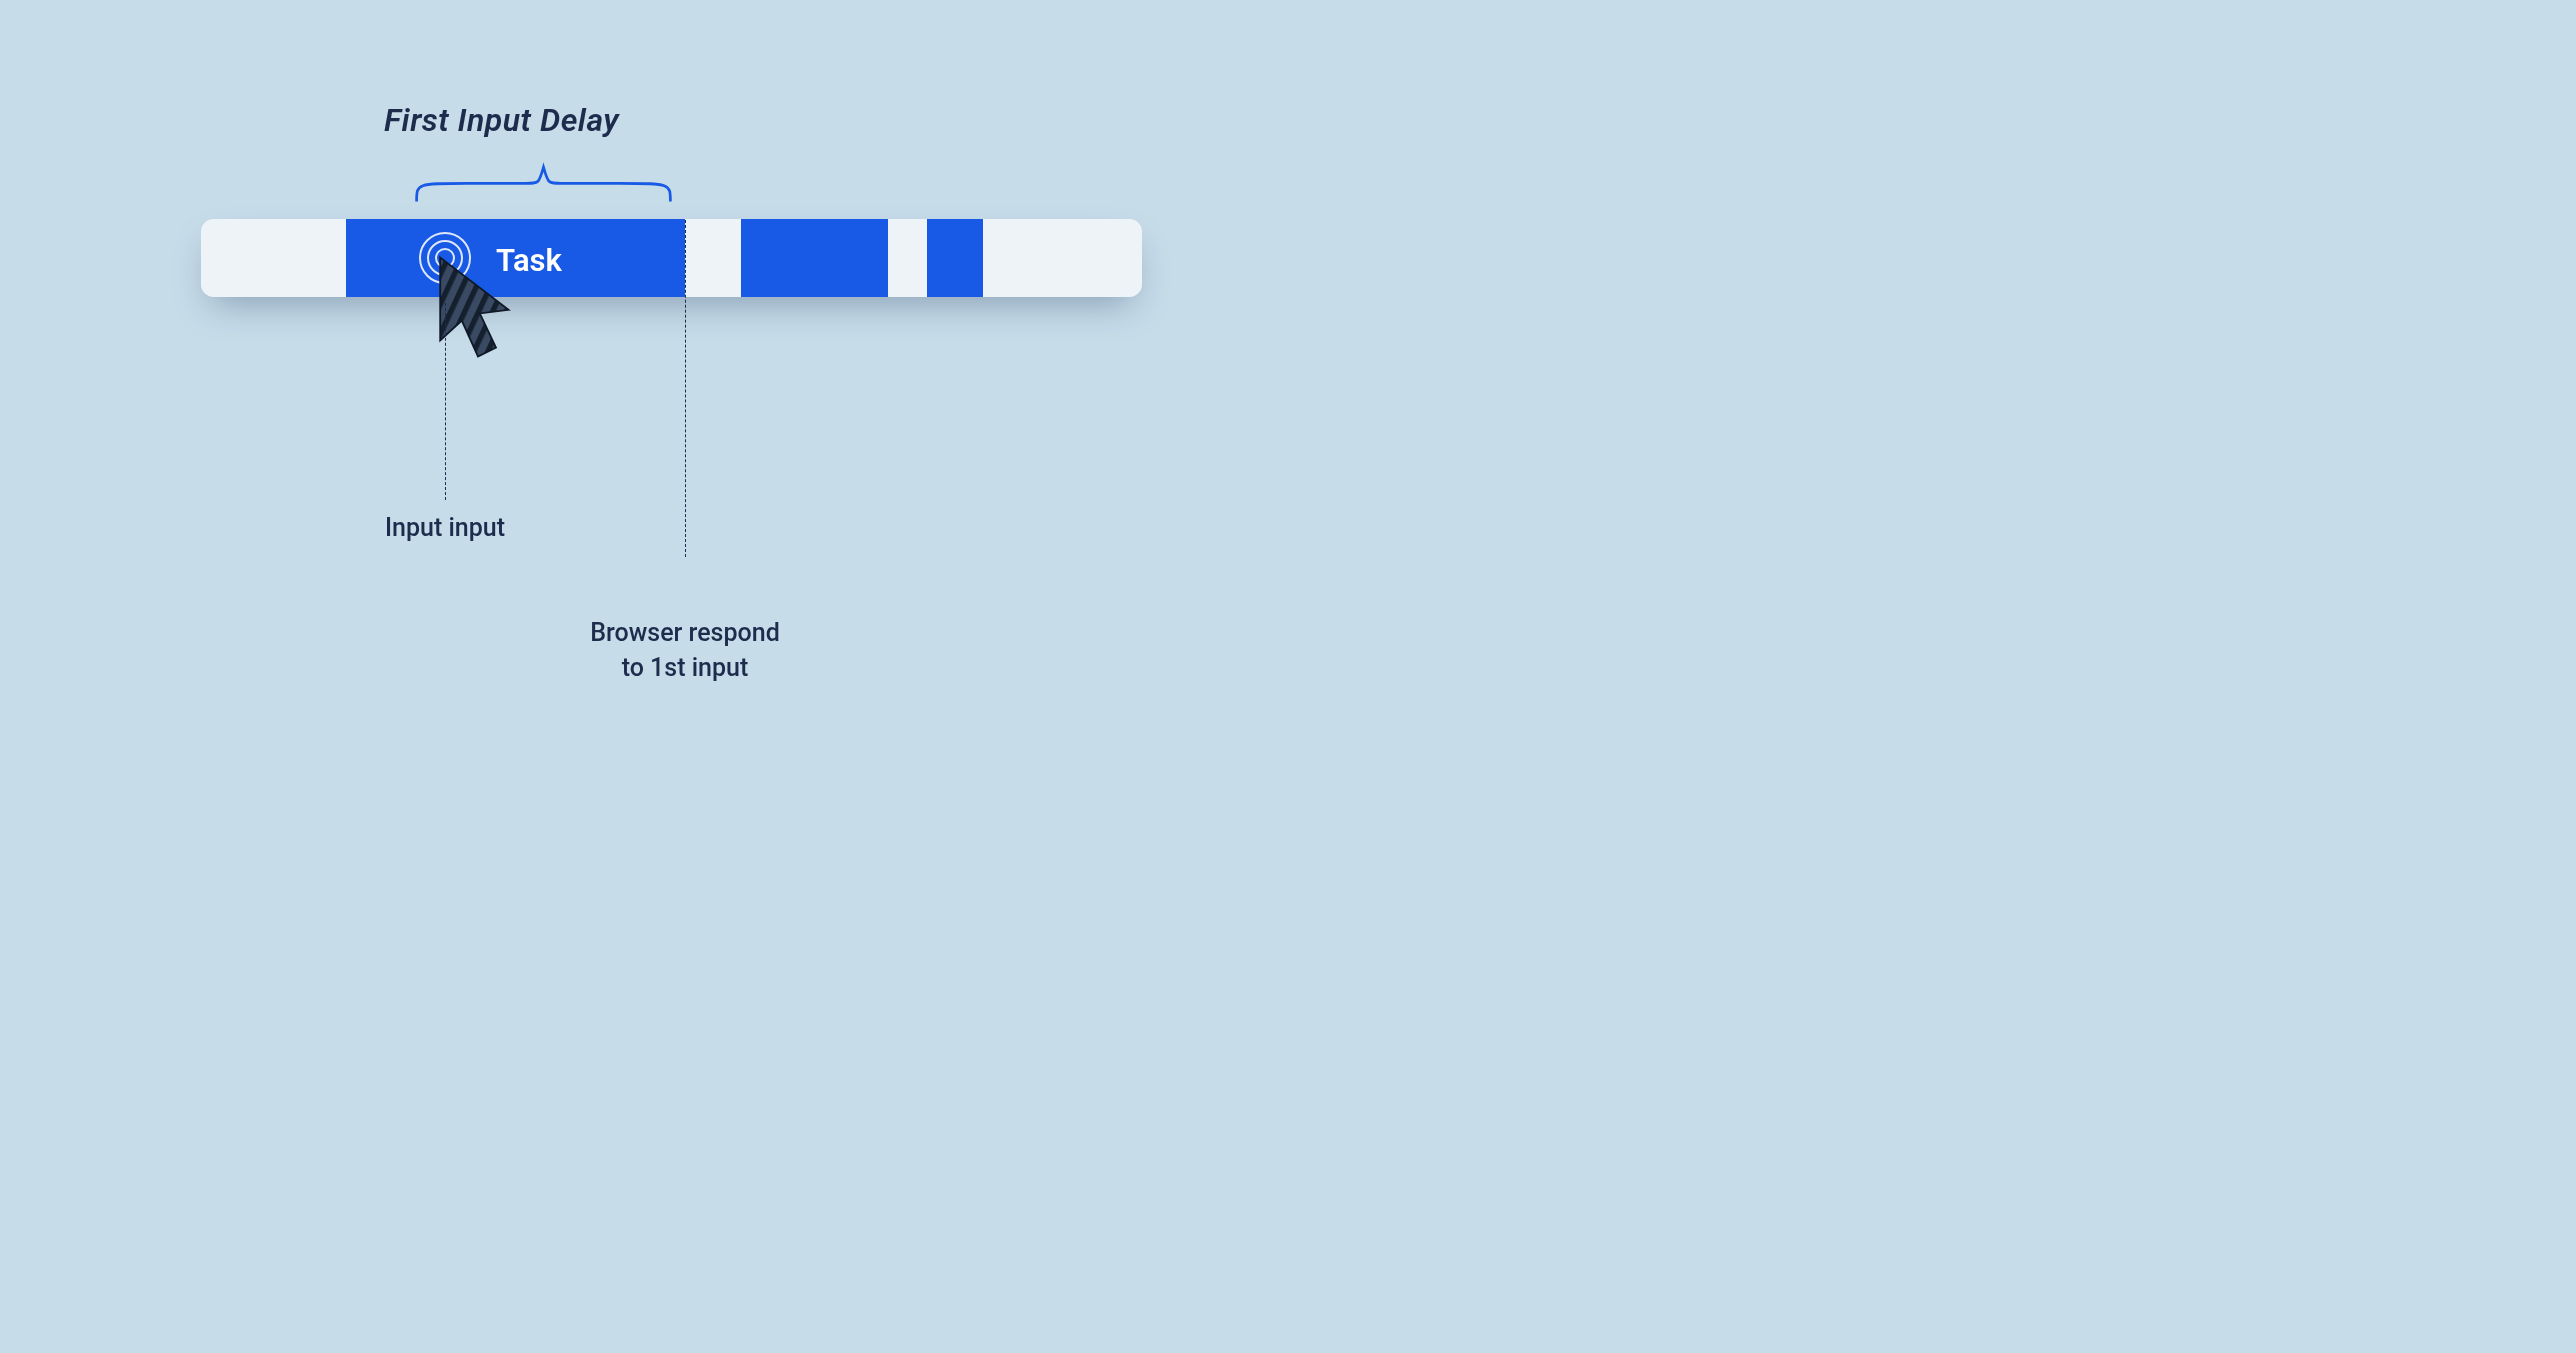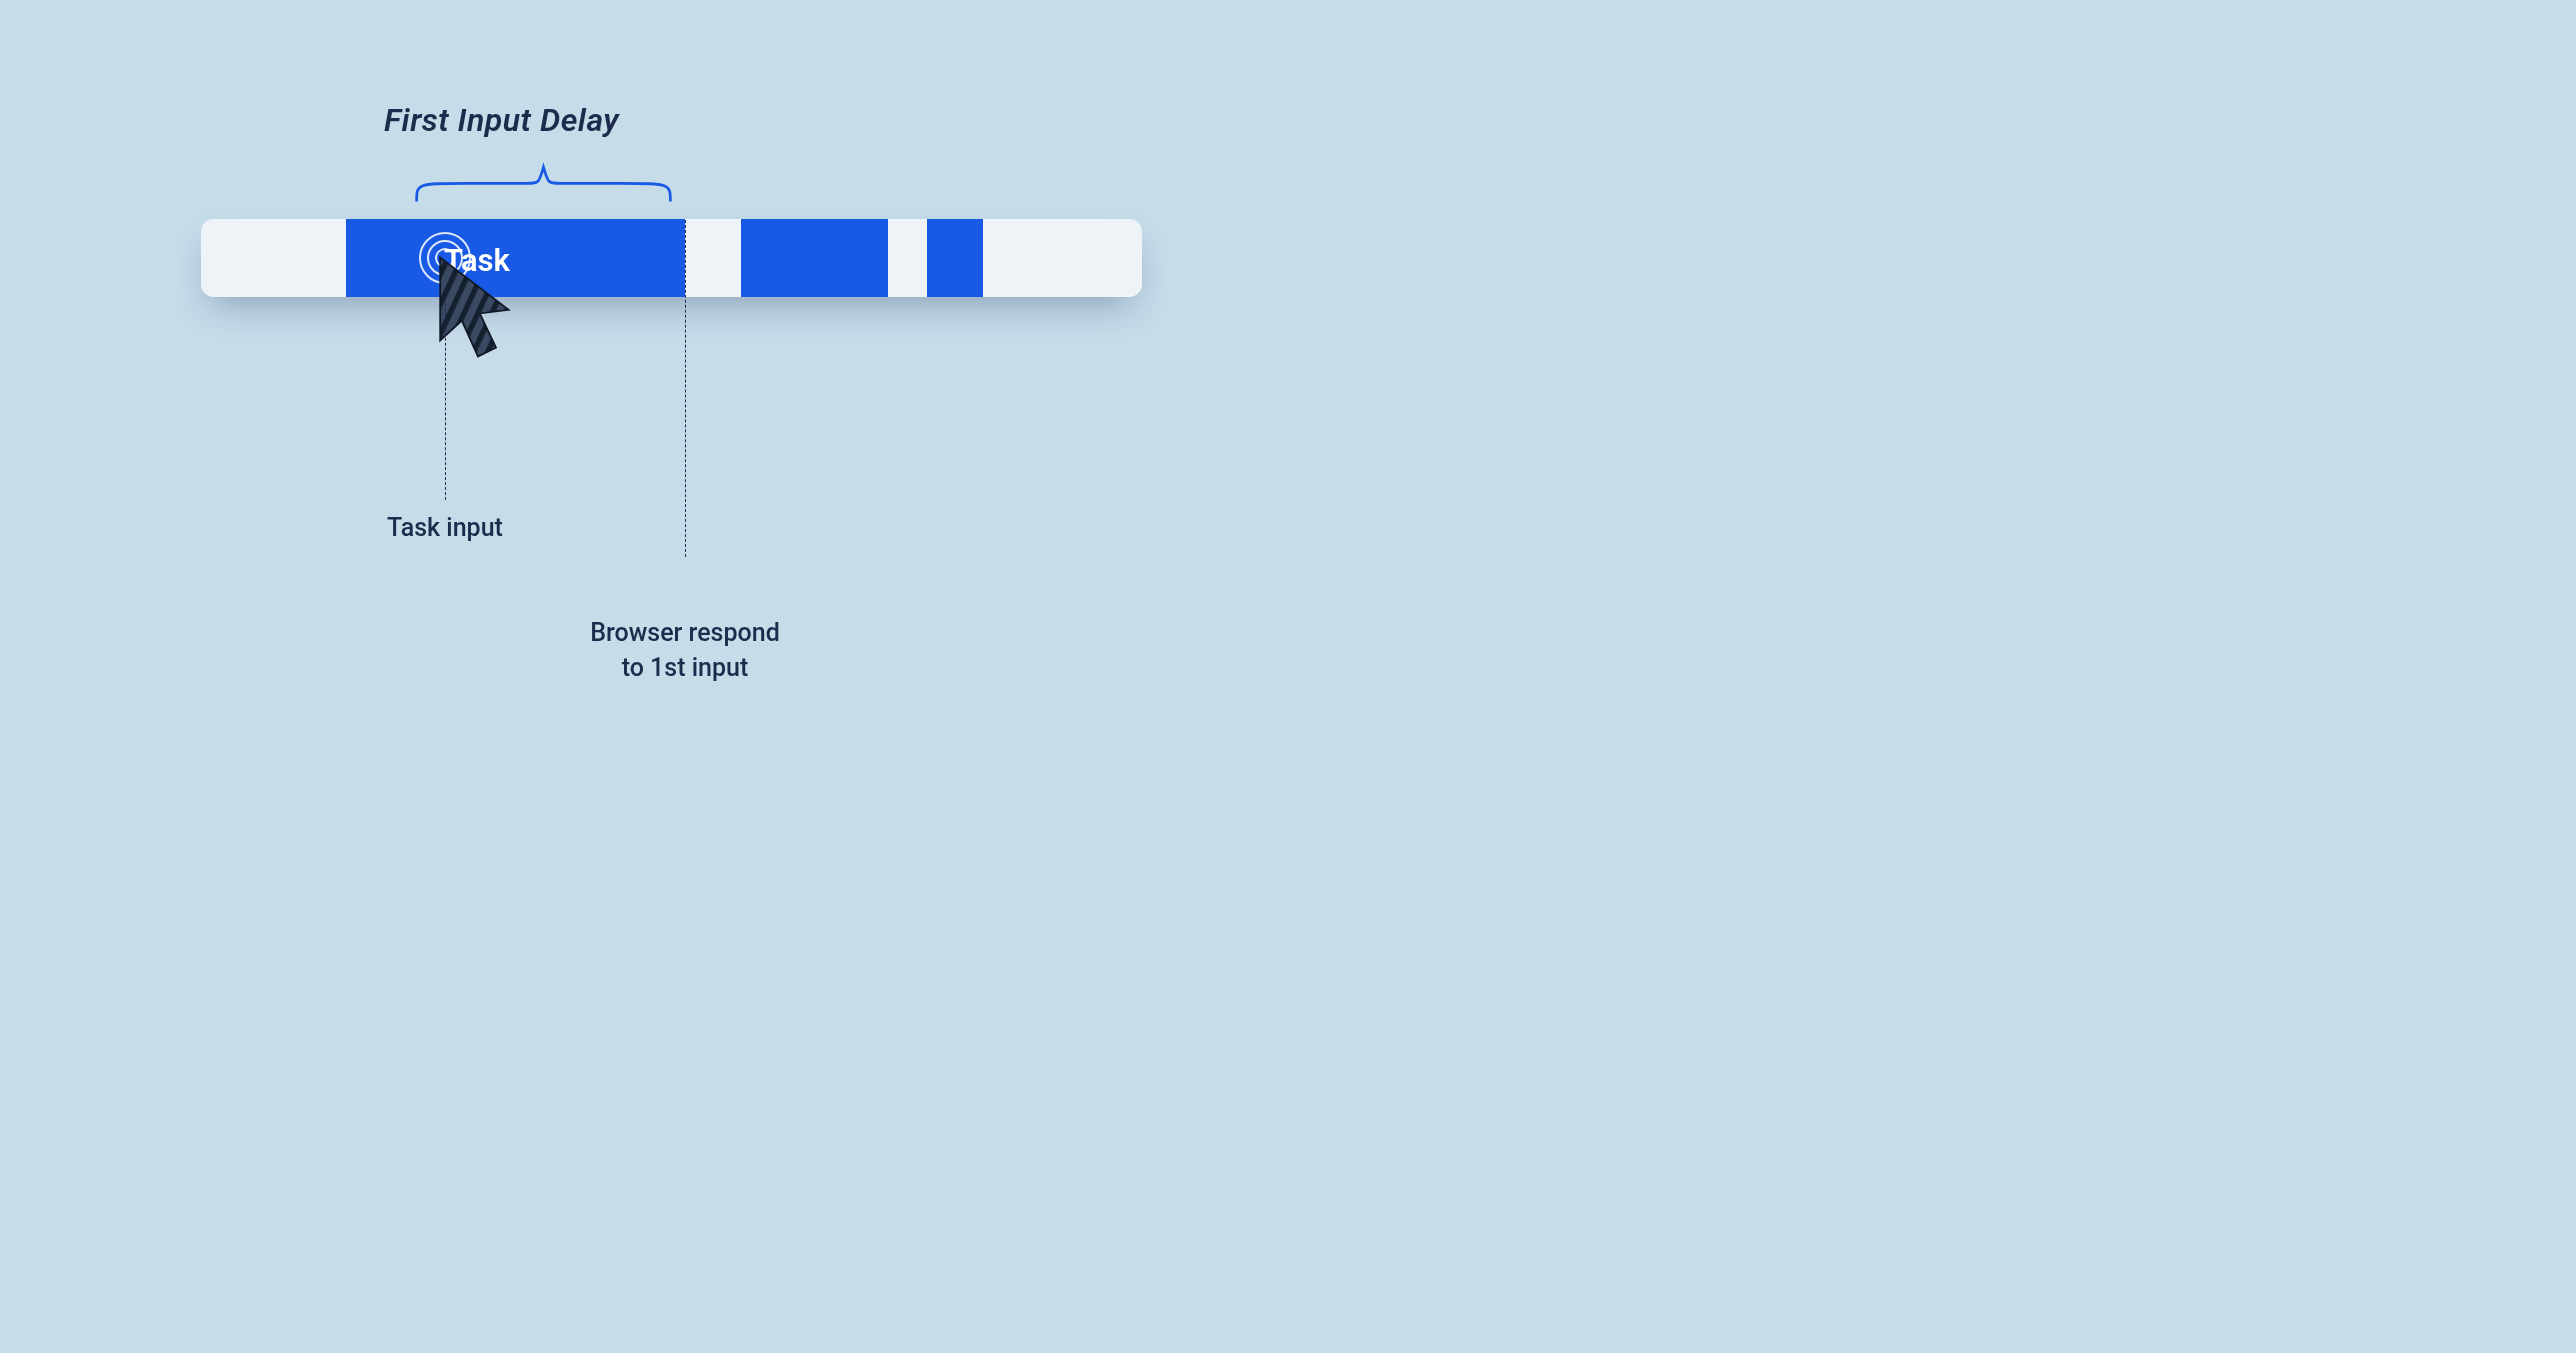--- a/index.html
+++ b/index.html
@@ -99,36 +99,36 @@
     <div class="task-block" style="left:57.4%; width:15.6%;"></div>
     <div class="task-block" style="left:77.1%; width:6.0%;"></div>
   </div>
 
   <div class="ripple" style="left:445px; top:258px;">
     <span></span>
       <span></span>
       <span></span>
   </div>
 
-  <div class="task-label" style="left:477px; top:260px;">Task</div>
+  <div class="task-label" style="left:529px; top:260px;">Task</div>
 
   <svg class="cursor" style="left:433px; top:254px;" viewBox="0 0 110 130">
     <defs>
       <pattern id="hatch" patternUnits="userSpaceOnUse" width="14" height="14" patternTransform="rotate(25)">
         <rect width="14" height="14" fill="#3a4a63"></rect>
         <rect width="6" height="14" fill="#15202f"></rect>
       </pattern>
     </defs>
     <path d="M 8 4 L 8 96 L 32 74 L 50 114 L 70 104 L 52 66 L 84 62 Z" fill="url(#hatch)" stroke="#0f1826" stroke-width="2"></path>
   </svg>
 
   <div class="dashed-line" style="left:445px; top:303px; height:197px;"></div>
   <div class="dashed-line" style="left:685px; top:220px; height:337px;"></div>
 
-  <div class="annot" style="left:445px; top:510px;">Task input</div>
+  <div class="annot" style="left:445px; top:510px;">Input input</div>
 
   <div class="annot" style="left:685px; top:568px;margin-top:47px;">
     <span>Browser respond</span><br>
     <span>to 1st input</span>
   </div>
 
 </div>
 
 
 </body></html>

